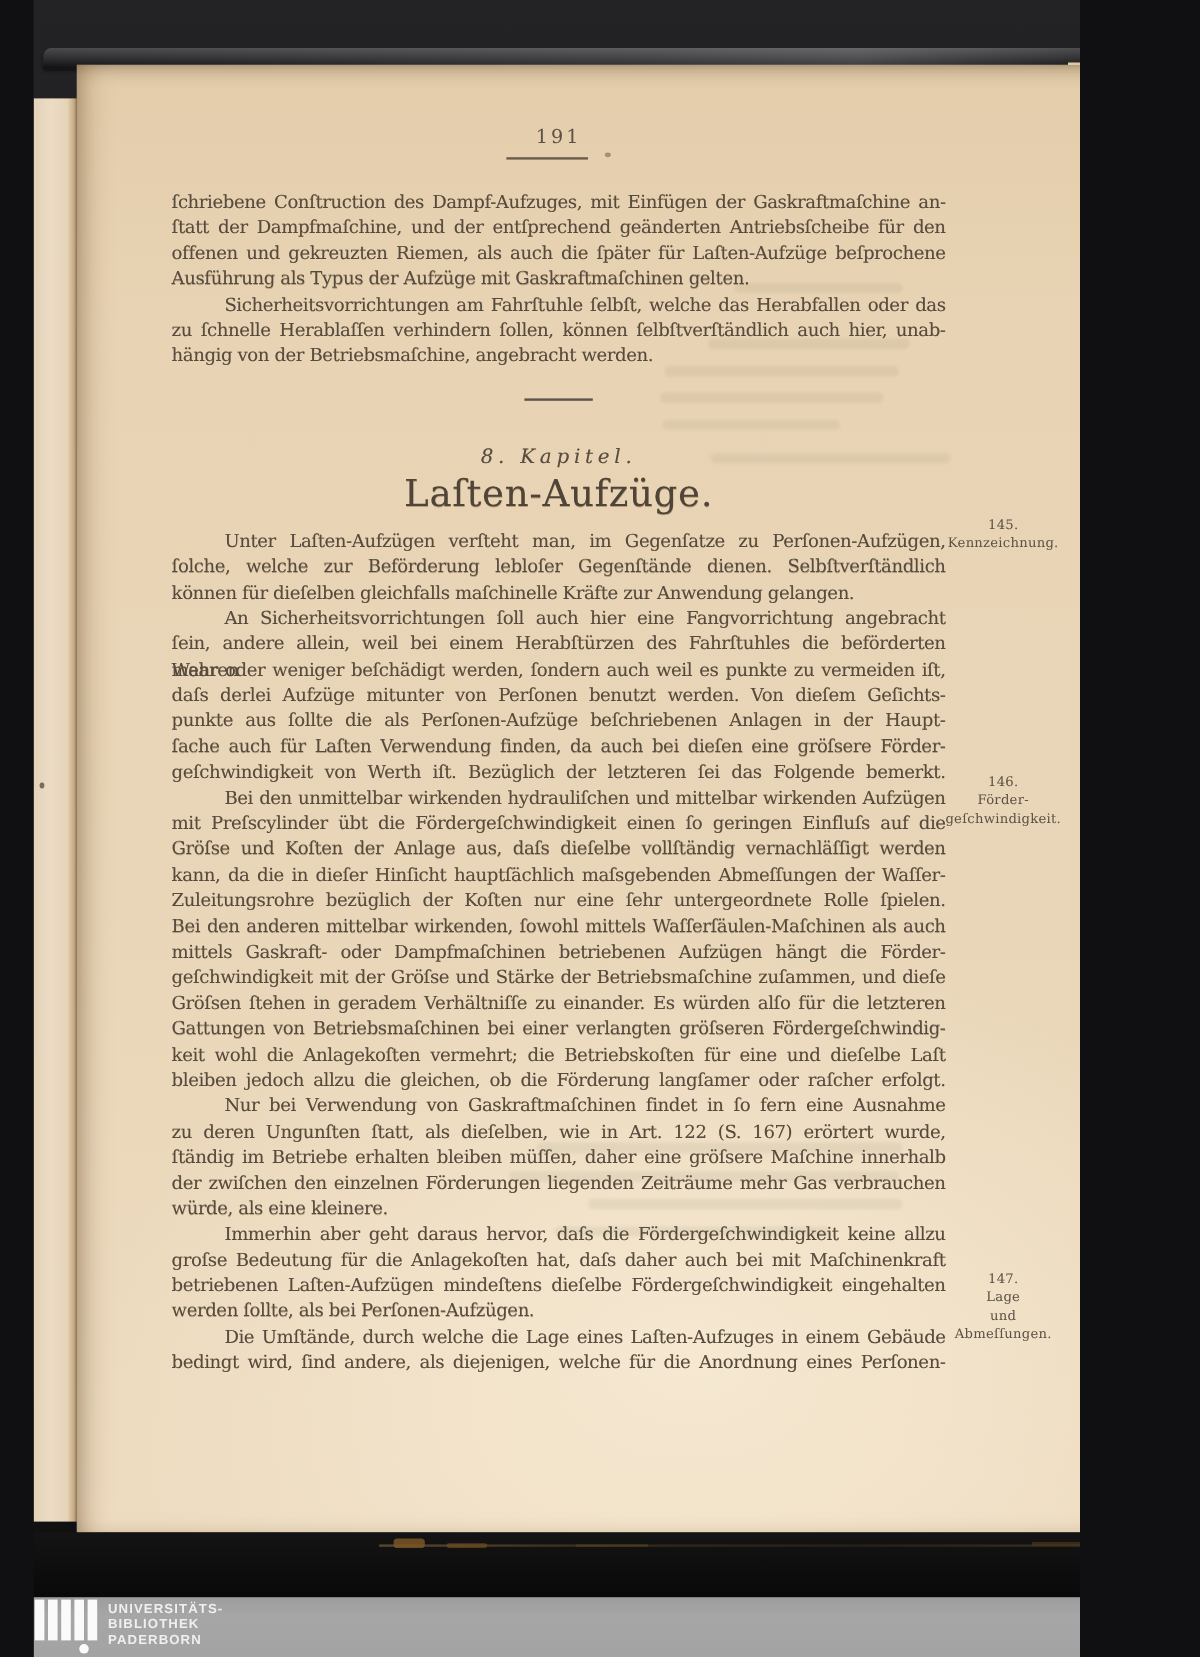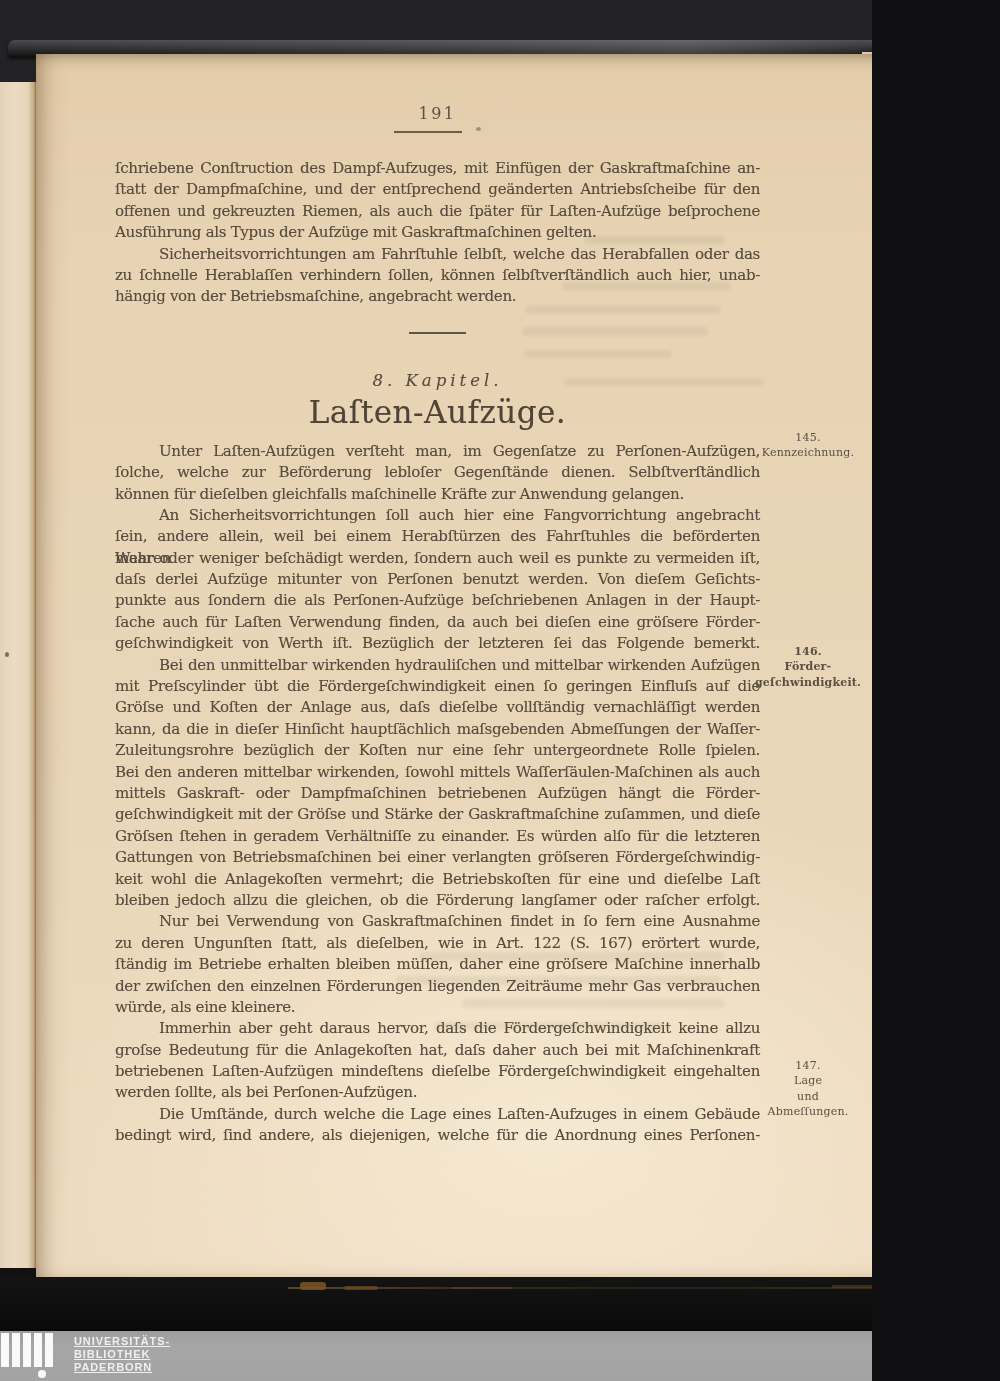--- a/index.html
+++ b/index.html
@@ -2,20 +2,21 @@
 <html><head>
 <meta charset="utf-8">
 <style>
   html,body{margin:0;padding:0;background:#101012;}
   .stage{
     position:relative;width:872px;height:1381px;overflow:hidden;
     background:
       radial-gradient(ellipse 900px 700px at 45% 40%, rgba(70,70,74,.18), rgba(0,0,0,0) 70%),
       linear-gradient(180deg,#232326 0%,#1d1e20 40%,#161617 78%,#0e0e0f 100%);
     font-family:"DejaVu Serif", serif;
+    margin-left:28px;
   }
   
   .cover-top{
     position:absolute;left:8px;top:40px;width:944px;height:17px;border-radius:7px 3px 2px 2px;
     background:
       linear-gradient(90deg, rgba(255,255,255,0) 0%, rgba(255,255,255,.10) 52%, rgba(255,255,255,.16) 72%, rgba(255,255,255,0) 94%),
       linear-gradient(180deg,#4a4b4d 0%,#2c2c2e 55%,#101011 100%);
     box-shadow:0 2px 3px rgba(0,0,0,.6);
   }
   .cover-right{
@@ -83,34 +84,34 @@
   .title{margin-top:7px;line-height:26px;text-align:center;font-size:31px;letter-spacing:.5px;color:#4f4437;}
   .p{margin-top:0;}
   .p.after-title{margin-top:16px;}
   
   .mnote{
     position:absolute;left:712px;width:120px;text-align:center;
     font-size:11px;letter-spacing:.2px;color:#5a5044;
   }
   .mnote div{line-height:15.4px;}
   .mn145{top:376px;}
-  .mn146{top:590px;font-weight:bold;}
+  .mn146{top:590px;}
   .mn147{top:1004px;line-height:16px;}
   
   .ghost{position:absolute;background:#5a6048;opacity:.08;border-radius:4px;filter:blur(1.5px);}
   
   .footer-bar{
     position:absolute;left:0;top:1331px;width:1000px;height:50px;
     background:linear-gradient(180deg,#9d9d9d 0%,#a6a6a6 30%,#a3a3a3 100%);
     font-family:"Liberation Sans", sans-serif;
   }
   .logo{position:absolute;left:0;top:2px;width:60px;height:46px;}
   .logo .bar{position:absolute;top:0;width:8px;height:34px;background:#fafafa;}
   .logo .dot{position:absolute;left:38px;top:37px;width:8px;height:8px;border-radius:50%;background:#fafafa;}
-  .footer-text{position:absolute;left:74px;top:4px;color:#efefef;font-weight:bold;font-size:11px;letter-spacing:.9px;text-decoration:underline;}
+  .footer-text{position:absolute;left:62px;top:4px;color:#efefef;font-weight:bold;font-size:11px;letter-spacing:.9px;}
   .footer-text div{line-height:12.8px;}
 </style>
 </head>
 <body>
 
 <div class="stage">
 
   <div class="cover-top"></div>
   <div class="cover-right"></div>
   <div class="fore-edge"></div>
@@ -160,34 +161,34 @@
         <div class="ln ind">Unter Laſten-Aufzügen verſteht man, im Gegenſatze zu Perſonen-Aufzügen,</div>
         <div class="ln">ſolche, welche zur Beförderung lebloſer Gegenſtände dienen.  Selbſtverſtändlich</div>
         <div class="ln e">können für dieſelben gleichfalls maſchinelle Kräfte zur Anwendung gelangen.</div>
       </div>
 
       <div class="p">
         <div class="ln ind">An Sicherheitsvorrichtungen ſoll auch hier eine Fangvorrichtung angebracht</div>
         <div class="ln">ſein, andere allein, weil bei einem Herabſtürzen des Fahrſtuhles die beförderten Waaren</div>
         <div class="ln">mehr oder weniger beſchädigt werden, ſondern auch weil es punkte zu vermeiden iſt,</div>
         <div class="ln">daſs derlei Aufzüge mitunter von Perſonen benutzt werden.  Von dieſem Geſichts-</div>
-        <div class="ln">punkte aus ſondern die als Perſonen-Aufzüge beſchriebenen Anlagen in der Haupt-</div>
+        <div class="ln">punkte aus ſollte die als Perſonen-Aufzüge beſchriebenen Anlagen in der Haupt-</div>
         <div class="ln">ſache auch für Laſten Verwendung finden, da auch bei dieſen eine gröſsere Förder-</div>
         <div class="ln">geſchwindigkeit von Werth iſt.  Bezüglich der letzteren ſei das Folgende bemerkt.</div>
       </div>
 
       <div class="p">
         <div class="ln ind">Bei den unmittelbar wirkenden hydrauliſchen und mittelbar wirkenden Aufzügen</div>
         <div class="ln">mit Preſscylinder übt die Fördergeſchwindigkeit einen ſo geringen Einfluſs auf die</div>
         <div class="ln">Gröſse und Koſten der Anlage aus, daſs dieſelbe vollſtändig vernachläſſigt werden</div>
         <div class="ln">kann, da die in dieſer Hinſicht hauptſächlich maſsgebenden Abmeſſungen der Waſſer-</div>
         <div class="ln">Zuleitungsrohre bezüglich der Koſten nur eine ſehr untergeordnete Rolle ſpielen.</div>
         <div class="ln">Bei den anderen mittelbar wirkenden, ſowohl mittels Waſſerſäulen-Maſchinen als auch</div>
         <div class="ln">mittels Gaskraft- oder Dampfmaſchinen betriebenen Aufzügen hängt die Förder-</div>
-        <div class="ln">geſchwindigkeit mit der Gröſse und Stärke der Gaskraftmaſchine zuſammen, und dieſe</div>
+        <div class="ln">geſchwindigkeit mit der Gröſse und Stärke der Betriebsmaſchine zuſammen, und dieſe</div>
         <div class="ln">Gröſsen ſtehen in geradem Verhältniſſe zu einander.  Es würden alſo für die letzteren</div>
         <div class="ln">Gattungen von Betriebsmaſchinen bei einer verlangten gröſseren Fördergeſchwindig-</div>
         <div class="ln">keit wohl die Anlagekoſten vermehrt; die Betriebskoſten für eine und dieſelbe Laſt</div>
         <div class="ln">bleiben jedoch allzu die gleichen, ob die Förderung langſamer oder raſcher erfolgt.</div>
       </div>
 
       <div class="p">
         <div class="ln ind">Nur bei Verwendung von Gaskraftmaſchinen findet in ſo fern eine Ausnahme</div>
         <div class="ln">zu deren Ungunſten ſtatt, als dieſelben, wie in Art. 122 (S. 167) erörtert wurde,</div>
         <div class="ln">ſtändig im Betriebe erhalten bleiben müſſen, daher eine gröſsere Maſchine innerhalb</div>

